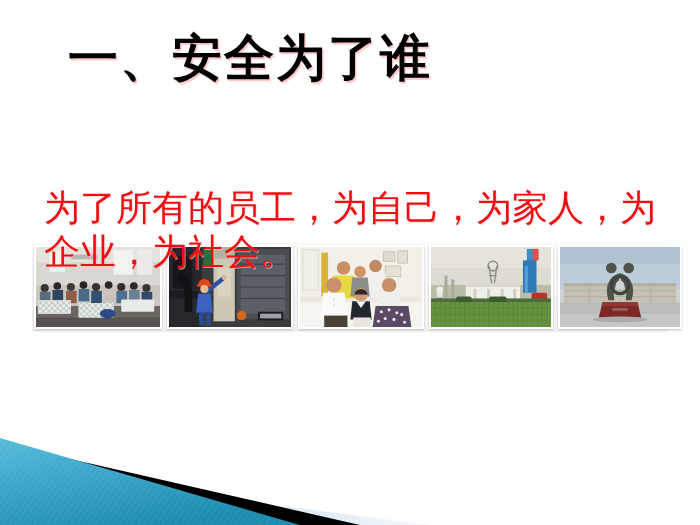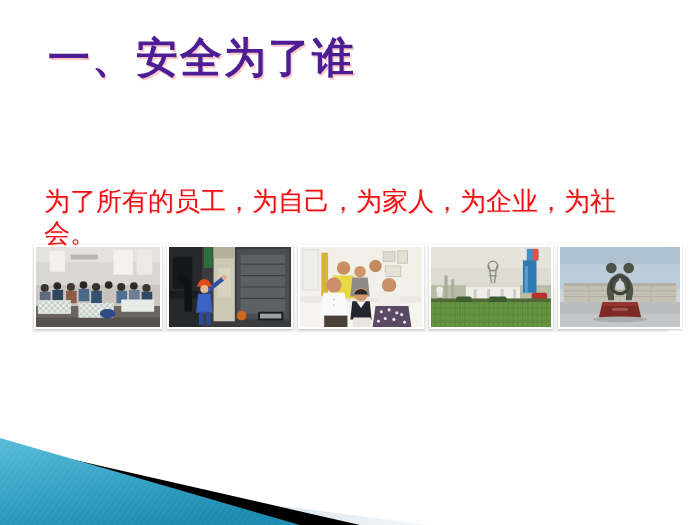--- a/index.html
+++ b/index.html
@@ -33,36 +33,37 @@
     position: absolute;
     left: 48px;
     top: 28px;
     height: 60px;
     display: flex;
     align-items: center;
     white-space: nowrap;
   }
   .title-text {
     font-family: "DejaVu Sans", "Liberation Sans", sans-serif;
-    font-size: 42px;
+    font-size: 50px;
     font-weight: bold;
-    color: #4c1d95;
+    color: #000000;
     letter-spacing: 2px;
     text-shadow: 1.5px 1.5px 0 rgba(255,190,190,0.85);
     line-height: 1;
+    margin-left: 20px;
   }
 
   
   #body-text {
     position: absolute;
     left: 44px;
     top: 186px;
     width: 620px;
     font-family: "DejaVu Serif", "Liberation Serif", serif;
-    font-size: 26px;
+    font-size: 36px;
     font-weight: normal;
     color: #ee0d11;
     line-height: 1.22;
     letter-spacing: 0px;
     text-shadow: 1px 1px 0 rgba(255,200,200,0.6);
     z-index: 5;
   }
 
   
   #photo-strip {

